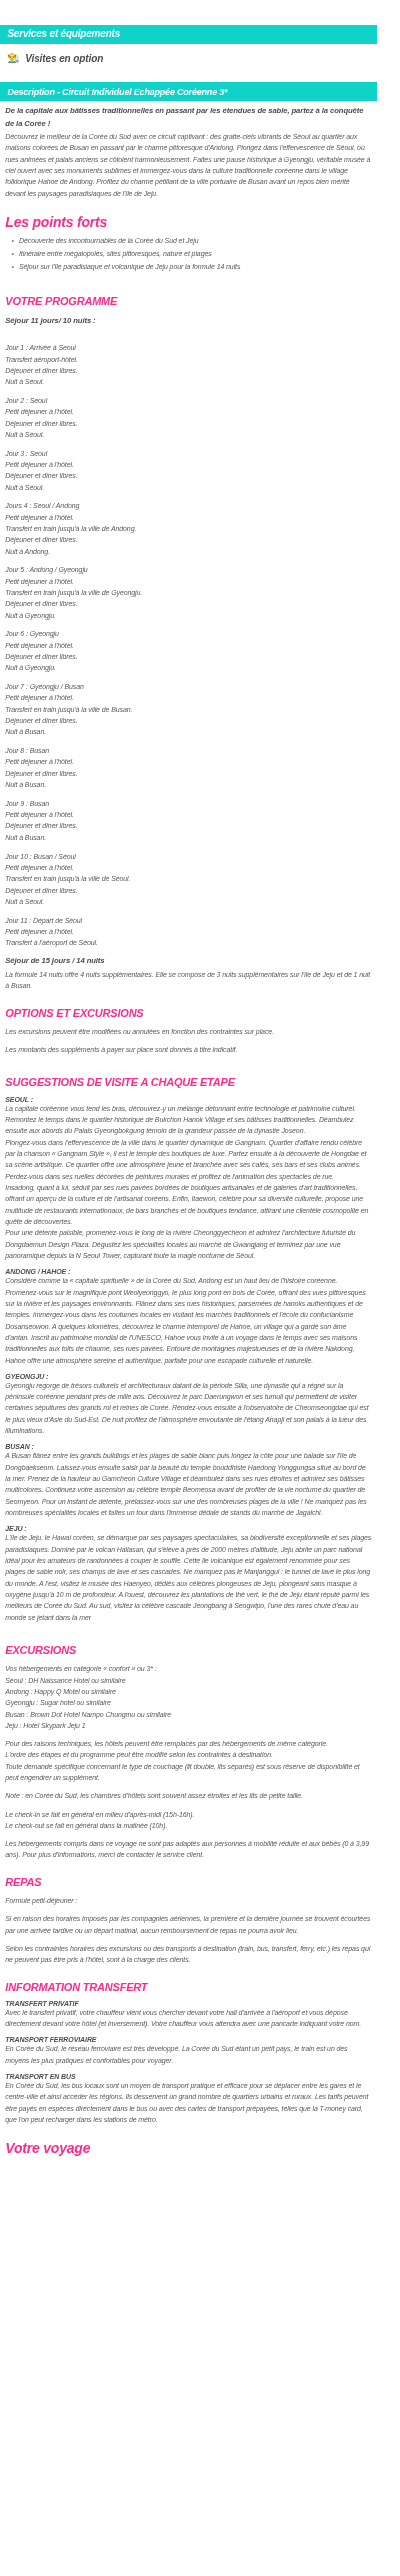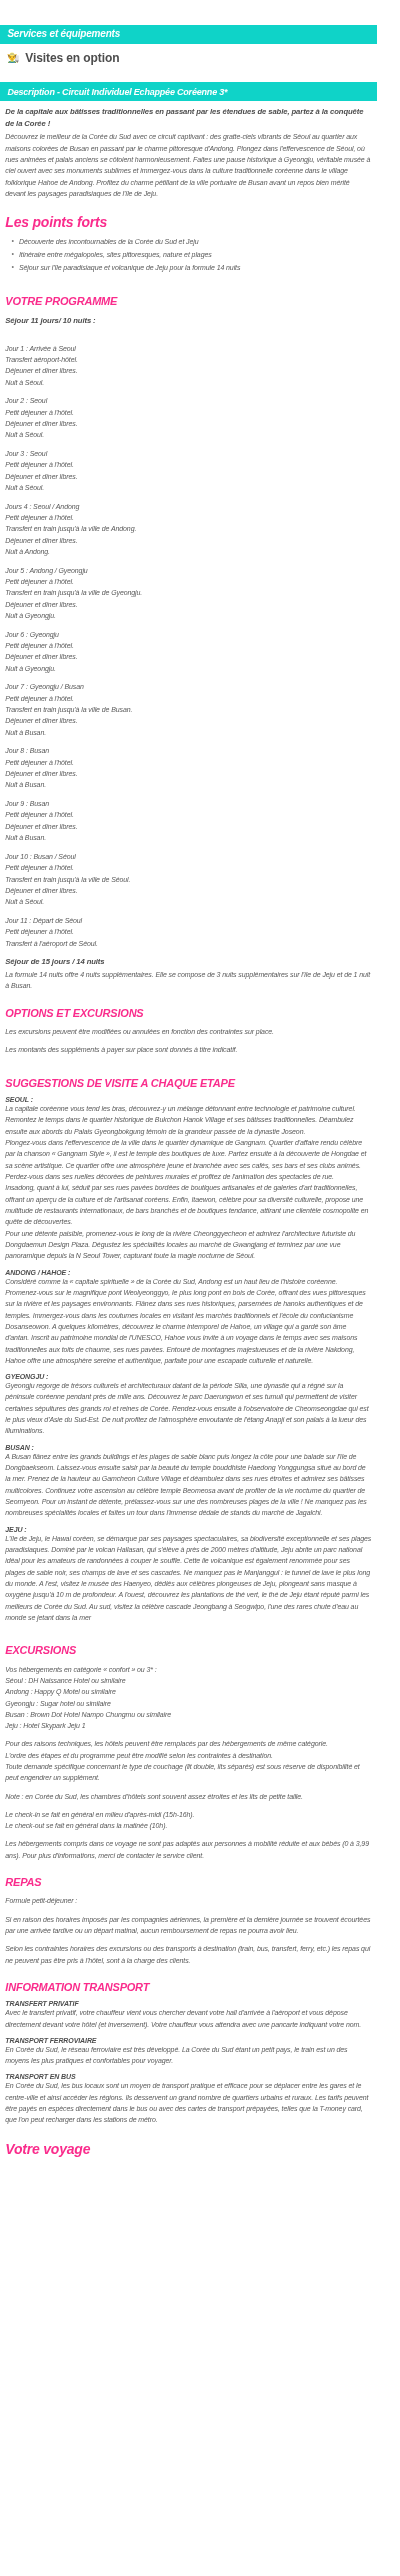--- a/index.html
+++ b/index.html
@@ -42,22 +42,23 @@
     padding: 7.4px 7.4px 5.3px 7.4px;
   }
   .service-icon {
     width: 11.6px; height: 13.7px;
     display: inline-block;
     font-size: 10px;
     line-height: 13.7px;
     text-align: center;
   }
   .service-label {
-    font-size: 12px;
+    font-size: 10px;
     color: #4d4d4d;
+    font-style: italic;
     font-weight: 600;
     letter-spacing: -0.1px;
   }
   .rule-teal {
     height: 1.6px;
     background: #0fd3c8;
     margin-top: 11.6px;
   }
 
   
@@ -340,21 +341,21 @@
     <div class="gap-big"></div>
     <h2 class="pink upper">REPAS</h2>
     <div class="spacer-14"></div>
     <div class="prog-line">Formule petit-déjeuner :</div>
     <div class="gap-p"></div>
     <p class="para">Si en raison des horaires imposés par les compagnies aériennes, la première et la dernière journée se trouvent écourtées par une arrivée tardive ou un départ matinal, aucun remboursement de repas ne pourra avoir lieu.</p>
     <div class="gap-p"></div>
     <p class="para">Selon les contraintes horaires des excursions ou des transports à destination (train, bus, transfert, ferry, etc.) les repas qui ne peuvent pas être pris à l'hôtel, sont à la charge des clients.</p>
 
     <div class="gap-big"></div>
-    <h2 class="pink upper">INFORMATION TRANSPORT</h2>
+    <h2 class="pink upper">INFORMATION TRANSFERT</h2>
     <div class="spacer-14"></div>
 
     <div class="txt-block">
       <h3 class="sub">TRANSFERT PRIVATIF</h3>
       <p class="para">Avec le transfert privatif, votre chauffeur vient vous chercher devant votre hall d'arrivée à l'aéroport et vous dépose directement devant votre hôtel (et inversement). Votre chauffeur vous attendra avec une pancarte indiquant votre nom.</p>
     </div>
 
     <div class="gap-p"></div>
     <div class="txt-block">
       <h3 class="sub">TRANSPORT FERROVIAIRE</h3>

